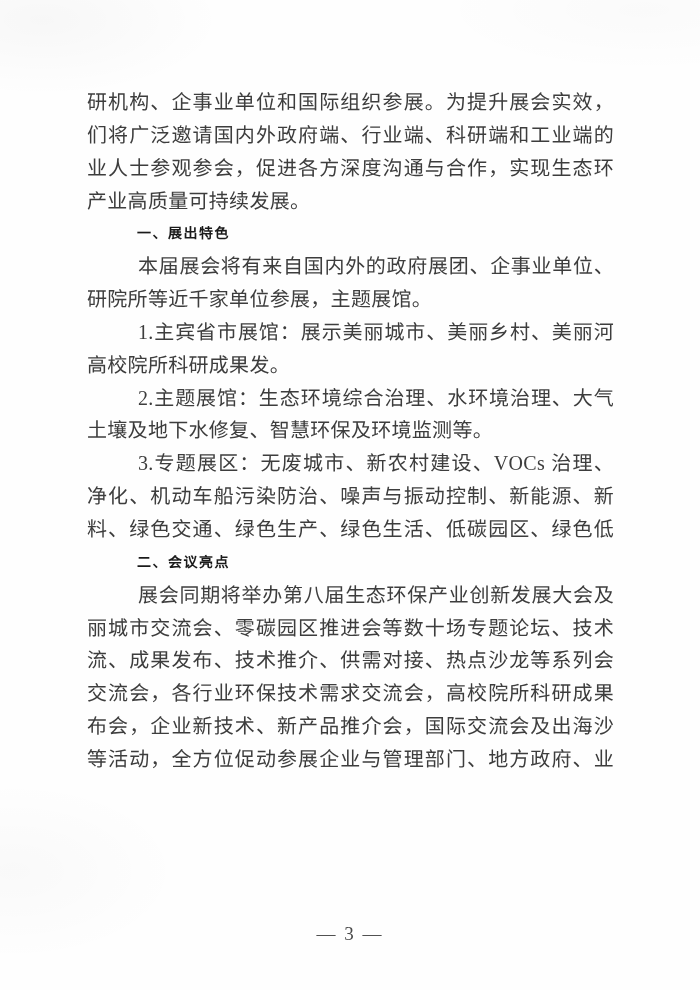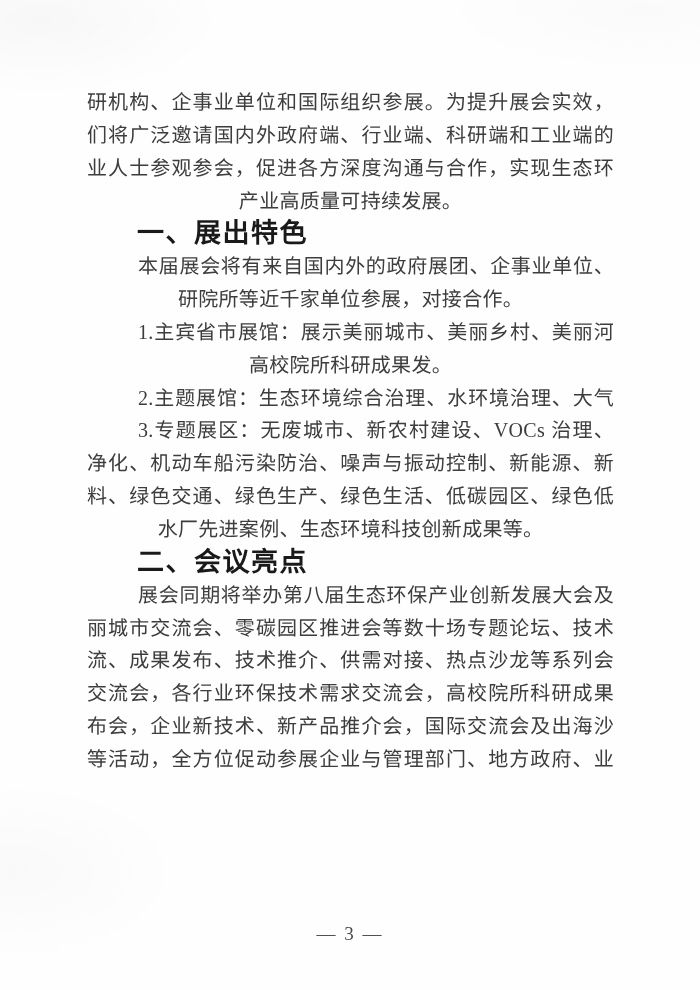--- a/index.html
+++ b/index.html
@@ -29,35 +29,35 @@
     top: 86px;
     width: 527px;
   }
   .line {
     font-size: 20px;
     height: 32.85px;
     line-height: 32.85px;
     letter-spacing: 0.3px;
     color: #3d3d3d;
     white-space: nowrap;
-    text-align: center;
+    text-align: left;
   }
   .line.just {
     white-space: normal;
     overflow: hidden;
     text-align: justify;
     text-align-last: justify;
   }
   .line.indent {
     padding-left: 51px;
   }
   .heading {
     font-family: "Liberation Sans", "DejaVu Sans", sans-serif;
     font-weight: 700;
-    font-size: 27px;
+    font-size: 14px;
     height: 32.85px;
     line-height: 32.85px;
     padding-left: 50px;
     letter-spacing: 1.5px;
     color: #1a1a1a;
   }
   .footer {
     position: absolute;
     top: 923px;
     left: 0;
@@ -72,28 +72,28 @@
 <body>
 
 <div class="page">
   <div class="content">
       <div class="line just">研机构、企事业单位和国际组织参展。为提升展会实效，我</div>
       <div class="line just">们将广泛邀请国内外政府端、行业端、科研端和工业端的专</div>
       <div class="line just">业人士参观参会，促进各方深度沟通与合作，实现生态环保</div>
       <div class="line">产业高质量可持续发展。</div>
       <div class="heading">一、展出特色</div>
       <div class="line just indent">本届展会将有来自国内外的政府展团、企事业单位、科</div>
-      <div class="line">研院所等近千家单位参展，对接合作。</div>
+      <div class="line">研院所等近千家单位参展，主题展馆。</div>
       <div class="line just indent">1.主宾省市展馆：展示美丽城市、美丽乡村、美丽河湖、</div>
       <div class="line">高校院所科研成果发。</div>
       <div class="line just indent">2.主题展馆：生态环境综合治理、水环境治理、大气环境</div>
+      <div class="line">土壤及地下水修复、智慧环保及环境监测等。</div>
       <div class="line just indent">3.专题展区：无废城市、新农村建设、VOCs 治理、除尘</div>
       <div class="line just">净化、机动车船污染防治、噪声与振动控制、新能源、新材</div>
       <div class="line just">料、绿色交通、绿色生产、绿色生活、低碳园区、绿色低碳</div>
-      <div class="line">水厂先进案例、生态环境科技创新成果等。</div>
       <div class="heading">二、会议亮点</div>
       <div class="line just indent">展会同期将举办第八届生态环保产业创新发展大会及美</div>
       <div class="line just">丽城市交流会、零碳园区推进会等数十场专题论坛、技术交</div>
       <div class="line just">流、成果发布、技术推介、供需对接、热点沙龙等系列会议</div>
       <div class="line just">交流会，各行业环保技术需求交流会，高校院所科研成果发</div>
       <div class="line just">布会，企业新技术、新产品推介会，国际交流会及出海沙龙</div>
       <div class="line just">等活动，全方位促动参展企业与管理部门、地方政府、业主</div>
     </div>
   <div class="footer">— 3 —</div>
 </div>

